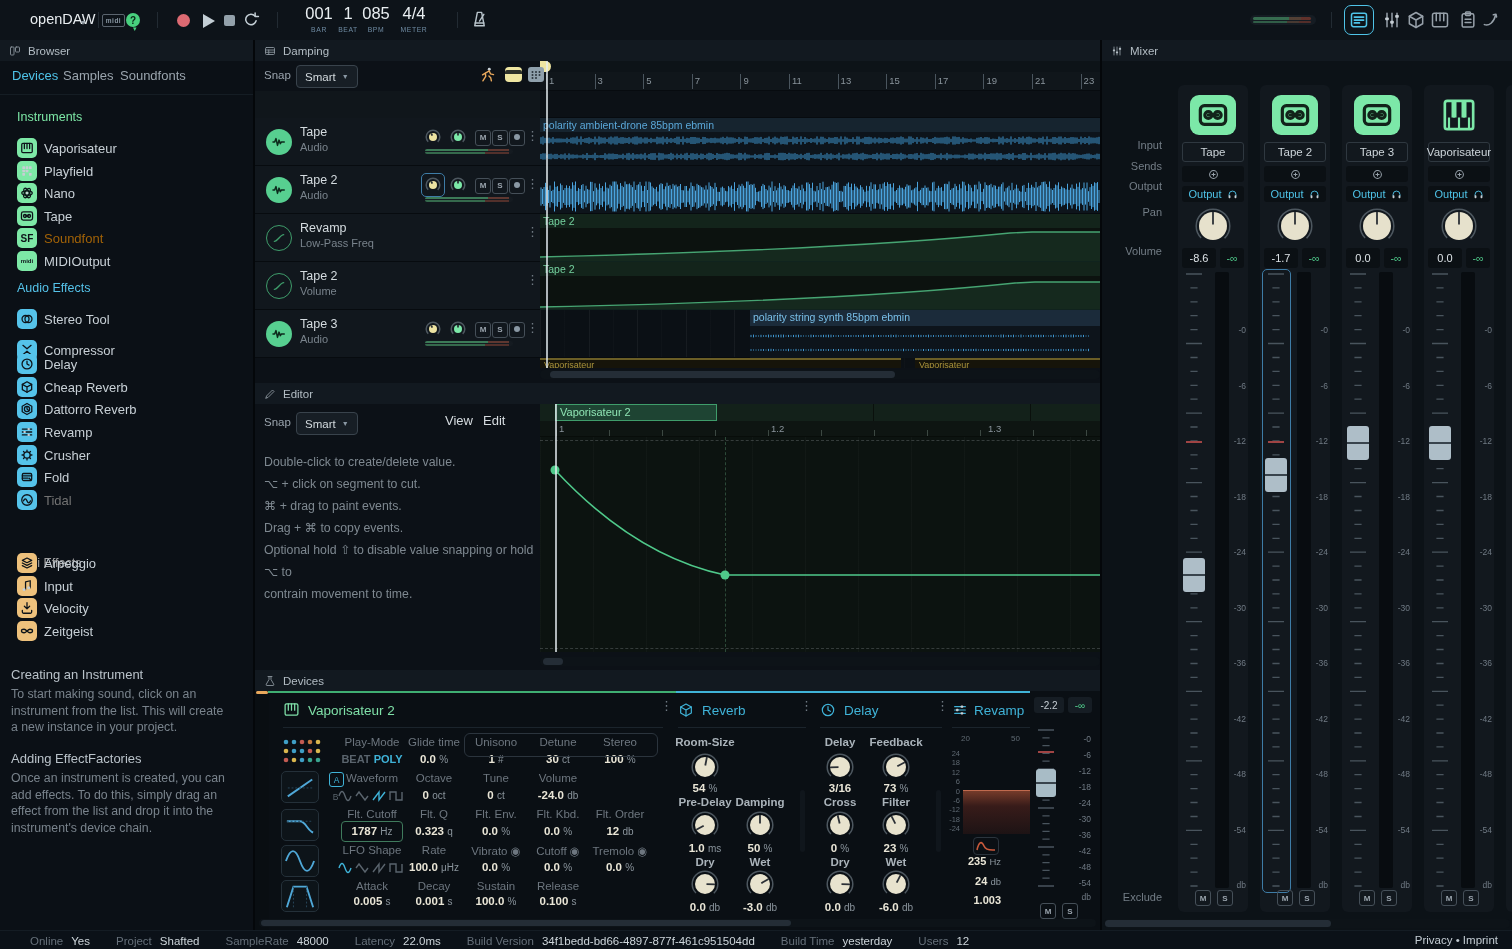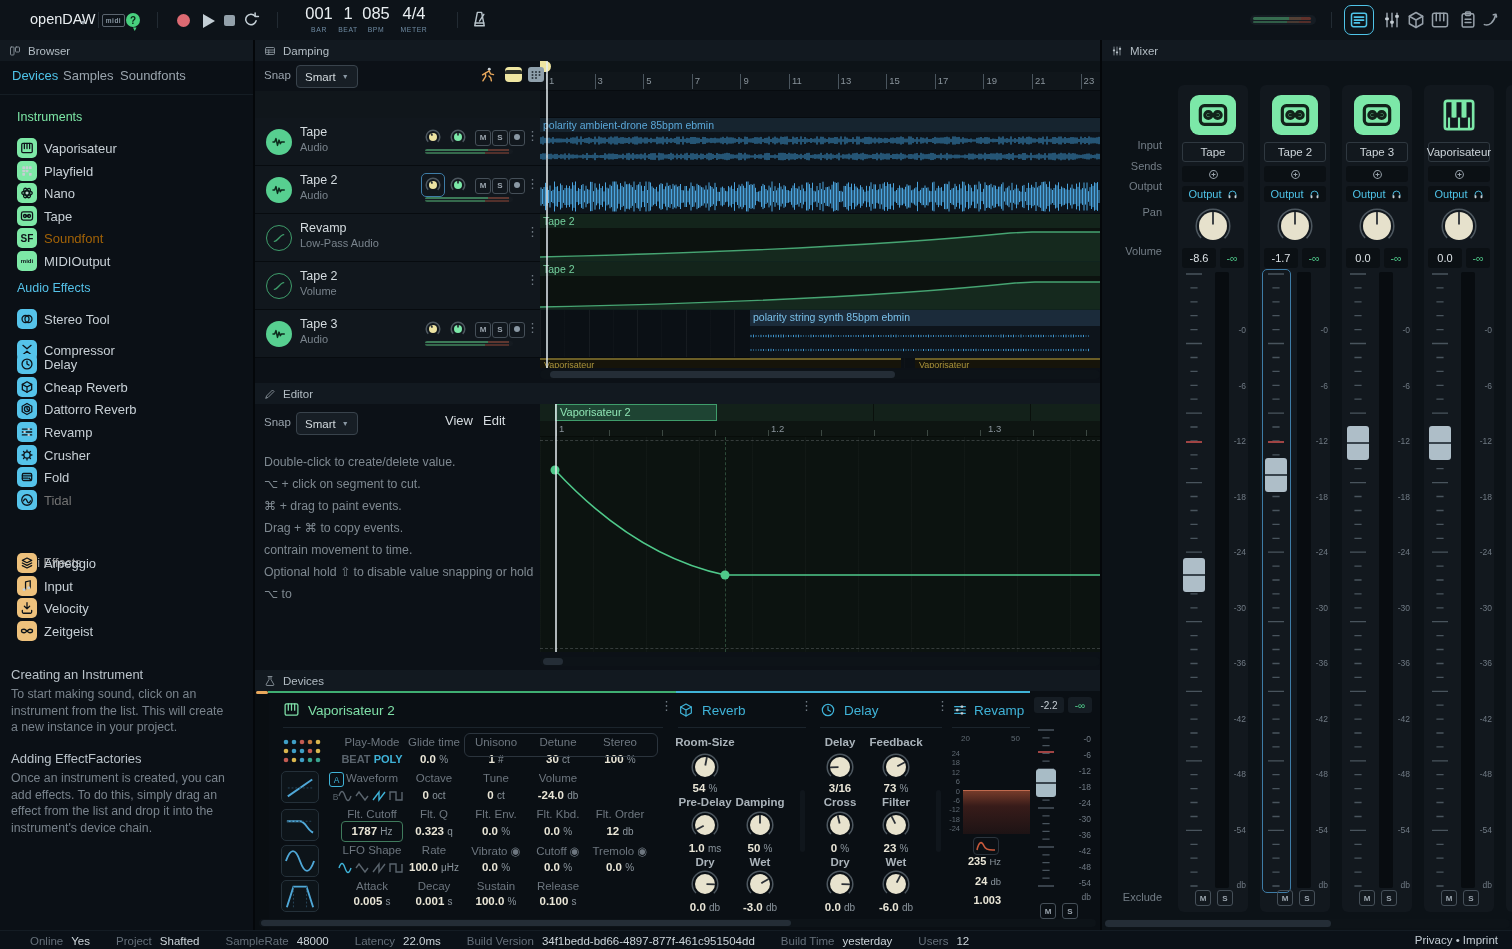--- a/index.html
+++ b/index.html
@@ -404,21 +404,21 @@
           </div>
           <div class="dots" style="position: absolute; left: 271px; top: 15px;">⋮</div>
         </div>
         <div style="position: absolute; left: 0px; top: 174px; width: 285px; height: 48px; background: rgb(17, 23, 29); border-bottom: 1px solid rgb(7, 11, 15); box-sizing: border-box;">
           <div style="position: absolute; left: 11px; top: 11px; width: 26px; height: 26px; border-radius: 50%; border: 1.5px solid rgb(63, 157, 107); box-sizing: border-box; display: flex; align-items: center; justify-content: center;">
             <svg width="16" height="16" viewBox="0 0 24 24" fill="none" stroke="#3f9d6b" stroke-width="2" stroke-linecap="round" stroke-linejoin="round" style="display:block">
               <path d="M5 17C10 17 14 7 19 7"></path>
             </svg>
           </div>
           <div style="position: absolute; left: 45px; top: 7px; font-size: 12.5px; color: rgb(212, 219, 223);">Revamp</div>
-          <div style="position: absolute; left: 45px; top: 23px; font-size: 11px; color: rgb(121, 131, 140);">Low-Pass Audio</div>
+          <div style="position: absolute; left: 45px; top: 23px; font-size: 11px; color: rgb(121, 131, 140);">Low-Pass Freq</div>
           <div class="dots" style="position: absolute; left: 271px; top: 15px;">⋮</div>
         </div>
         <div style="position: absolute; left: 0px; top: 222px; width: 285px; height: 48px; background: rgb(17, 23, 29); border-bottom: 1px solid rgb(7, 11, 15); box-sizing: border-box;">
           <div style="position: absolute; left: 11px; top: 11px; width: 26px; height: 26px; border-radius: 50%; border: 1.5px solid rgb(63, 157, 107); box-sizing: border-box; display: flex; align-items: center; justify-content: center;">
             <svg width="16" height="16" viewBox="0 0 24 24" fill="none" stroke="#3f9d6b" stroke-width="2" stroke-linecap="round" stroke-linejoin="round" style="display:block">
               <path d="M5 17C10 17 14 7 19 7"></path>
             </svg>
           </div>
           <div style="position: absolute; left: 45px; top: 7px; font-size: 12.5px; color: rgb(212, 219, 223);">Tape 2</div>
           <div style="position: absolute; left: 45px; top: 23px; font-size: 11px; color: rgb(121, 131, 140);">Volume</div>
@@ -601,22 +601,22 @@
       <span>Smart</span>
         <span class="car">▼</span>
     </div>
     <span class="abs" style="left:190px;top:30px;font-size:13px;color:#d6dce0;">View</span>
     <span class="abs" style="left:228px;top:30px;font-size:13px;color:#d6dce0;">Edit</span>
     <div class="abs" id="edInstructions" style="left:9px;top:68px;width:280px;font-size:12.3px;line-height:22px;color:#7e8890;">
         <div>Double-click to create/delete value.</div>
         <div>⌥ + click on segment to cut.</div>
         <div>⌘ + drag to paint events.</div>
         <div>Drag + ⌘ to copy events.</div>
+        <div>Optional hold ⇧ to disable value snapping or hold ⌥ to</div>
         <div>contrain movement to time.</div>
-        <div>Optional hold ⇧ to disable value snapping or hold ⌥ to</div>
       </div>
     <div class="abs" id="edRegion" style="left: 285px; top: 21px; width: 560px; height: 248px; overflow: hidden; background: rgb(12, 19, 16);">
         <div style="position: absolute; left: 0px; top: 0px; width: 560px; height: 17px; background: rgb(19, 33, 26);">
           <div style="position: absolute; left: 333px; top: 0px; width: 1px; height: 17px; background: rgb(10, 16, 12);"></div>
           <div style="position: absolute; left: 490px; top: 0px; width: 1px; height: 17px; background: rgb(10, 16, 12);"></div>
           <div style="position: absolute; left: 15px; top: 0px; width: 162px; height: 17px; background: rgb(30, 68, 51); border: 1px solid rgb(63, 157, 107); box-sizing: border-box;">
             <div style="position: absolute; left: 4px; top: 1px; font-size: 11px; color: rgb(143, 228, 180);">Vaporisateur 2</div>
           </div>
         </div>
         <div style="position: absolute; left: 0px; top: 17px; width: 560px; height: 16px; background: rgb(14, 21, 18); border-bottom: 1px solid rgb(8, 13, 10); box-sizing: border-box;">

